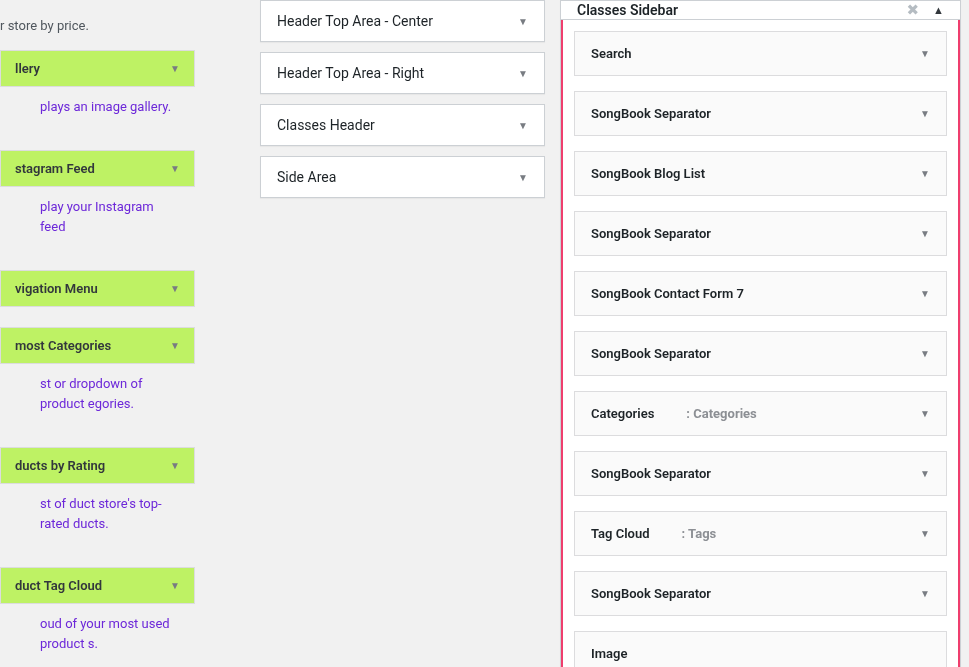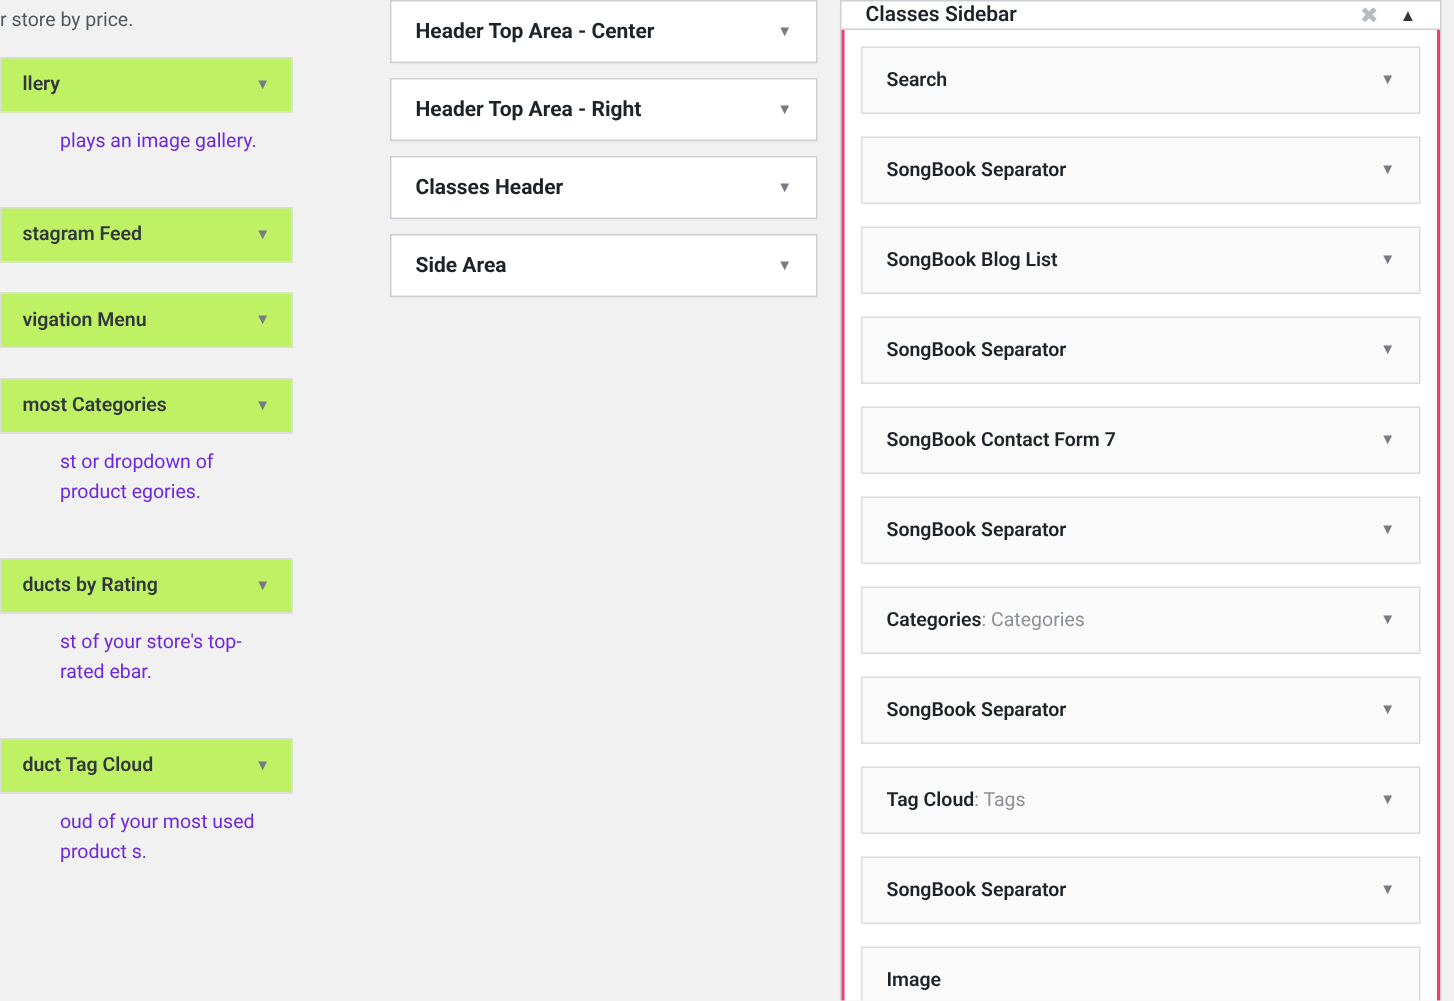--- a/index.html
+++ b/index.html
@@ -56,21 +56,21 @@
       box-shadow: 0 1px 1px rgba(0,0,0,.04);
     }
     .section-header {
       padding: 12px 16px;
       display: flex;
       align-items: center;
       justify-content: space-between;
       cursor: pointer;
     }
     .section-title {
-      font-weight: 700;
+      font-weight: 400;
       font-size: 14px;
       color: #1d2327;
     }
     .sidebar-panel {
       border: 1px solid #ccd0d4;
       background: #fff;
       box-shadow: 0 1px 1px rgba(0,0,0,.04);
     }
     .sidebar-header {
       padding: 0 16px;
@@ -114,24 +114,25 @@
       justify-content: space-between;
       cursor: pointer;
     }
     .widget-item-title {
       font-weight: 600;
       font-size: 13px;
       color: #1d2327;
     }
     .widget-item-suffix {
       color: #8c8f94;
-      font-weight: 400;
+      font-weight: 700;
+      margin-left: 32px;
     }
     .partial-desc {
-      padding: 4px 0 14px 0;
+      padding: 16px 0 14px 0;
       font-size: 13px;
       color: #50575e;
       line-height: 1.5;
     }
     .left-header-only {
       background: #bef264;
       border: 1px solid #dcdcde;
       padding: 10px 14px;
       display: flex;
       align-items: center;
@@ -157,20 +158,21 @@
         <span class="chevron">▼</span>
       </div>
       <div class="widget-desc">plays an image gallery.</div>
     </div>
 
     <div class="left-group">
       <div class="left-header-only">
         <span class="widget-title">stagram Feed</span>
         <span class="chevron">▼</span>
       </div>
+      <div class="widget-desc">play your Instagram feed</div>
     </div>
 
     <div class="left-group">
       <div class="left-header-only">
         <span class="widget-title">vigation Menu</span>
         <span class="chevron">▼</span>
       </div>
     </div>
 
     <div class="left-group">
@@ -179,21 +181,21 @@
         <span class="chevron">▼</span>
       </div>
       <div class="widget-desc">st or dropdown of product egories.</div>
     </div>
 
     <div class="left-group">
       <div class="left-header-only">
         <span class="widget-title">ducts by Rating</span>
         <span class="chevron">▼</span>
       </div>
-      <div class="widget-desc">st of your store's top-rated ebar.</div>
+      <div class="widget-desc">st of duct store's top-rated ducts.</div>
     </div>
 
     <div class="left-group">
       <div class="left-header-only">
         <span class="widget-title">duct Tag Cloud</span>
         <span class="chevron">▼</span>
       </div>
       <div class="widget-desc">oud of your most used product s.</div>
     </div>
 

